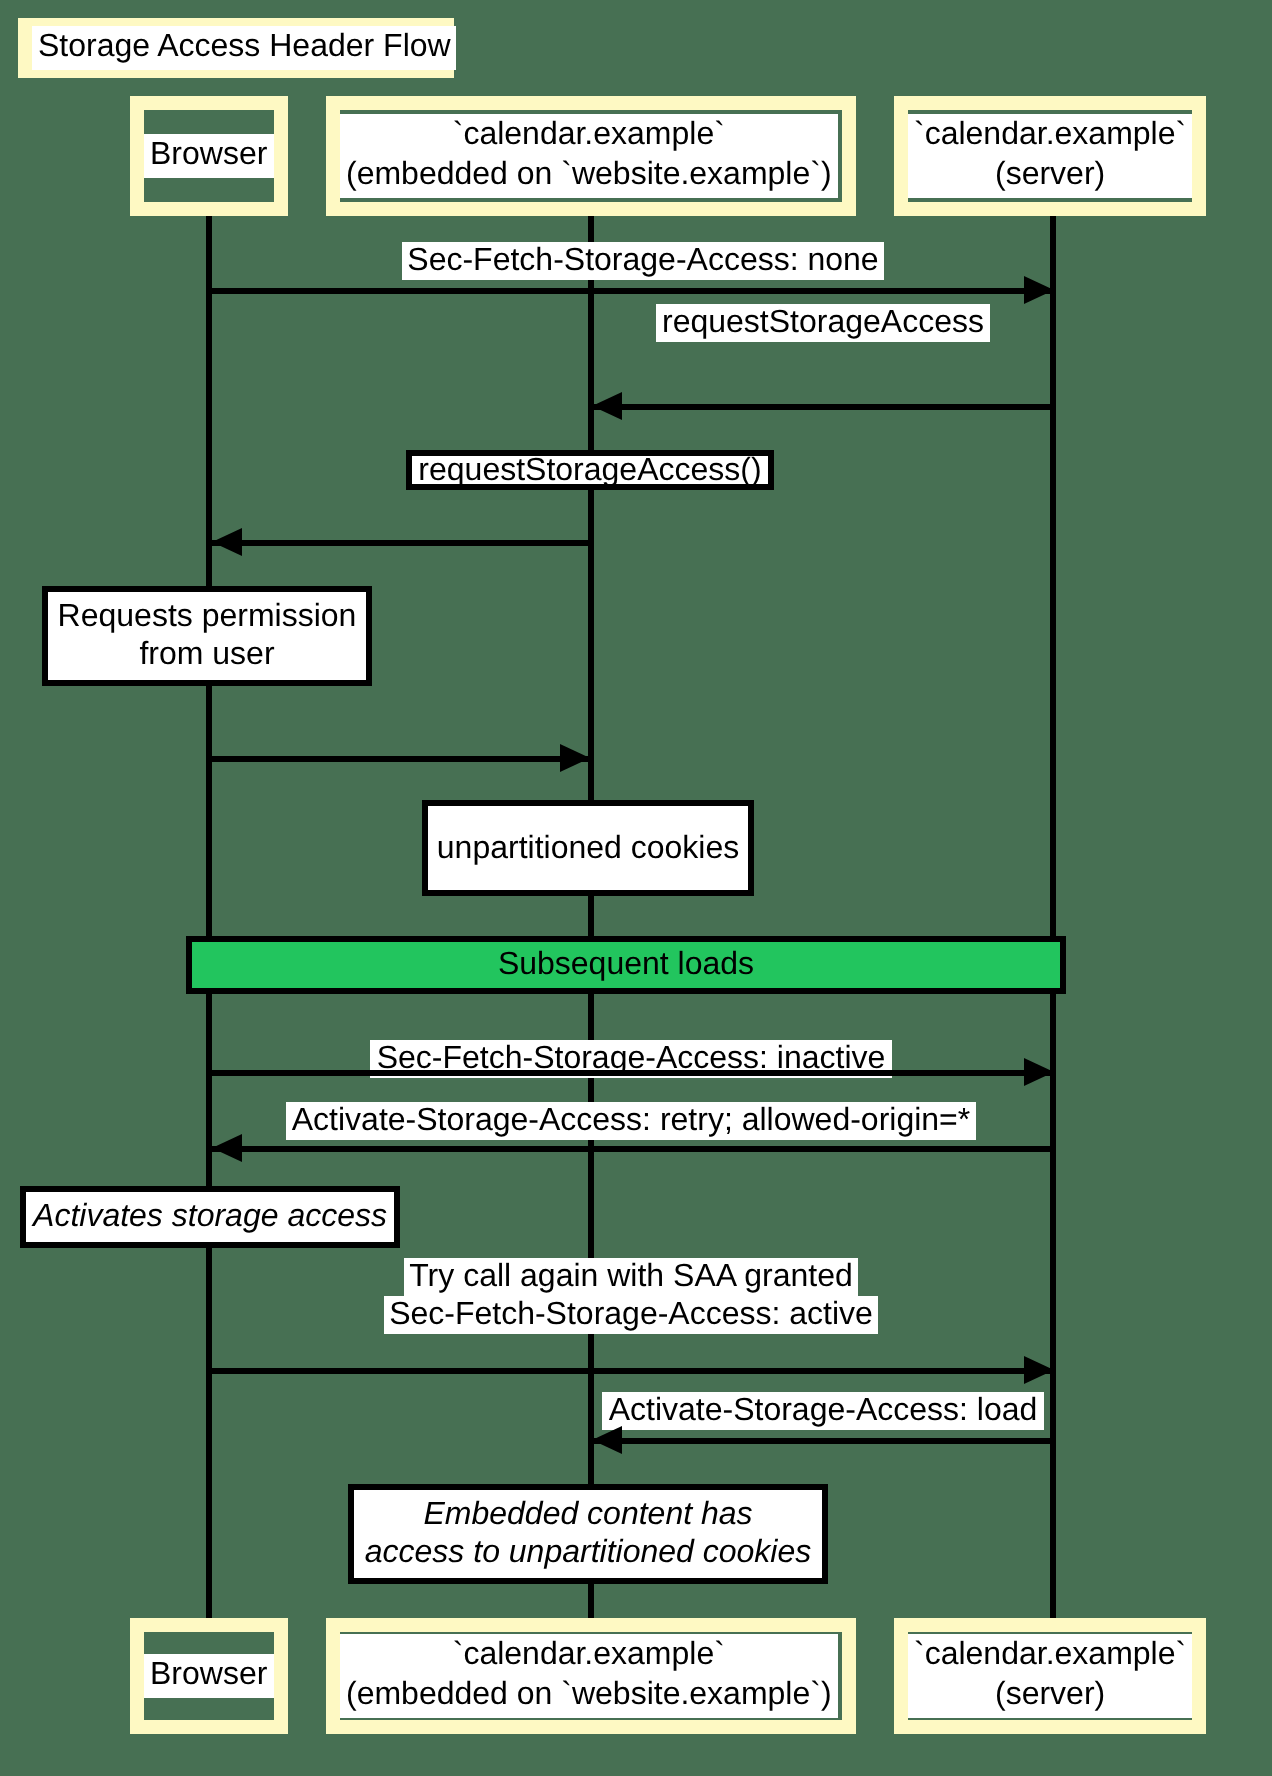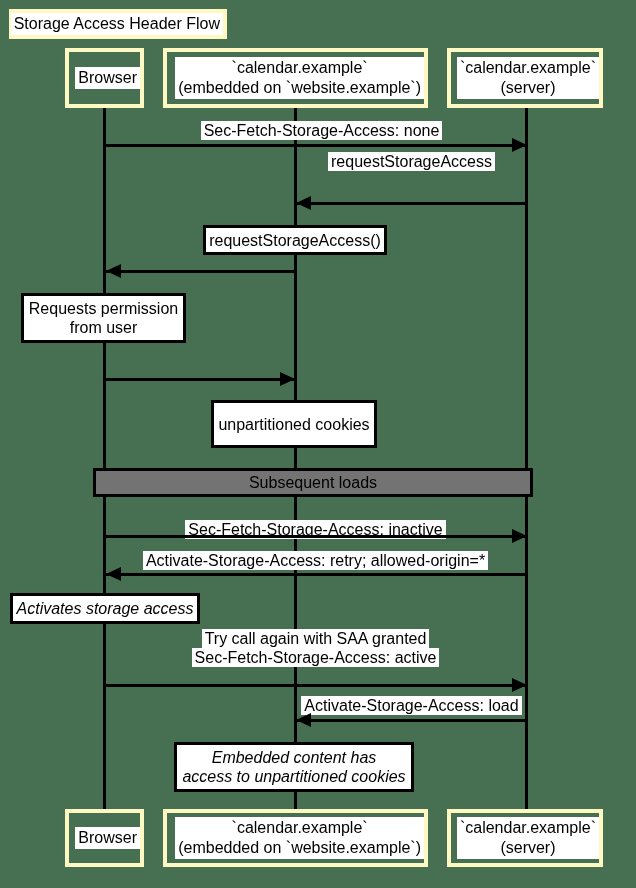--- a/index.html
+++ b/index.html
@@ -3,22 +3,22 @@
 <meta charset="utf-8">
 <style>
   html,body { margin:0; padding:0; }
   .canvas {
     position:relative; width:636px; height:888px;
     background:#477053;
     font-family:"Liberation Sans", sans-serif;
     font-size:16px; color:#000; overflow:hidden;
   }
   .box {
-    position:absolute; border:4px solid #fef9c3; background:transparent;
-    display:flex; align-items:center; justify-content:flex-end;
+    position:absolute; border:7px solid #fef9c3; background:transparent;
+    display:flex; align-items:center; justify-content:flex-start;
     box-sizing:border-box;
   }
   .patch {
     background:#fff; text-align:center; padding:1px 3px;
     white-space:nowrap; line-height:20px; display:inline-block;
   }
   
   .title { left:9px; top:9px; width:218px; height:30px; }
   
   .actor-browser  { left:65px;  width:79px; }
@@ -54,29 +54,29 @@
   .lbl-m5 { left:104px; width:423px; top:520px; }
   .lbl-m6 { left:104px; width:423px; top:551px; }
   .lbl-m7 { left:104px; width:423px; top:629px; }
   .lbl-m8 { left:296px; width:231px; top:696px;align-items:center; }
   
   .note {
     position:absolute; border:3px solid #000; background:#fff;
     display:flex; flex-direction:column; align-items:center; justify-content:center;
     box-sizing:border-box; text-align:center; line-height:19px; white-space:nowrap;
   }
-  .lbl-m3 { left:203px; top:225px; width:184px; height:30px; }
+  .lbl-m3 { left:203px; top:225px; width:184px; height:20px; }
   .note1  { left:21px;  top:293px; width:165px; height:50px; }
   .note2  { left:211px; top:400px; width:166px; height:48px; }
   .note3  { left:10px;  top:593px; width:190px; height:31px;font-style:italic; }
   .note4  { left:174px; top:742px; width:240px; height:50px;font-style:italic; }
   
   .divider {
     position:absolute; left:93px; top:468px; width:440px; height:29px;
-    background:#737373; border:3px solid #000; box-sizing:border-box;
+    background:#22c55e; border:3px solid #000; box-sizing:border-box;
     display:flex; align-items:center; justify-content:center; white-space:nowrap;
   }
 </style>
 </head>
 <body>
 
 <div class="canvas">
 
   <div class="lifeline ll-browser"></div>
   <div class="lifeline ll-embedded"></div>

